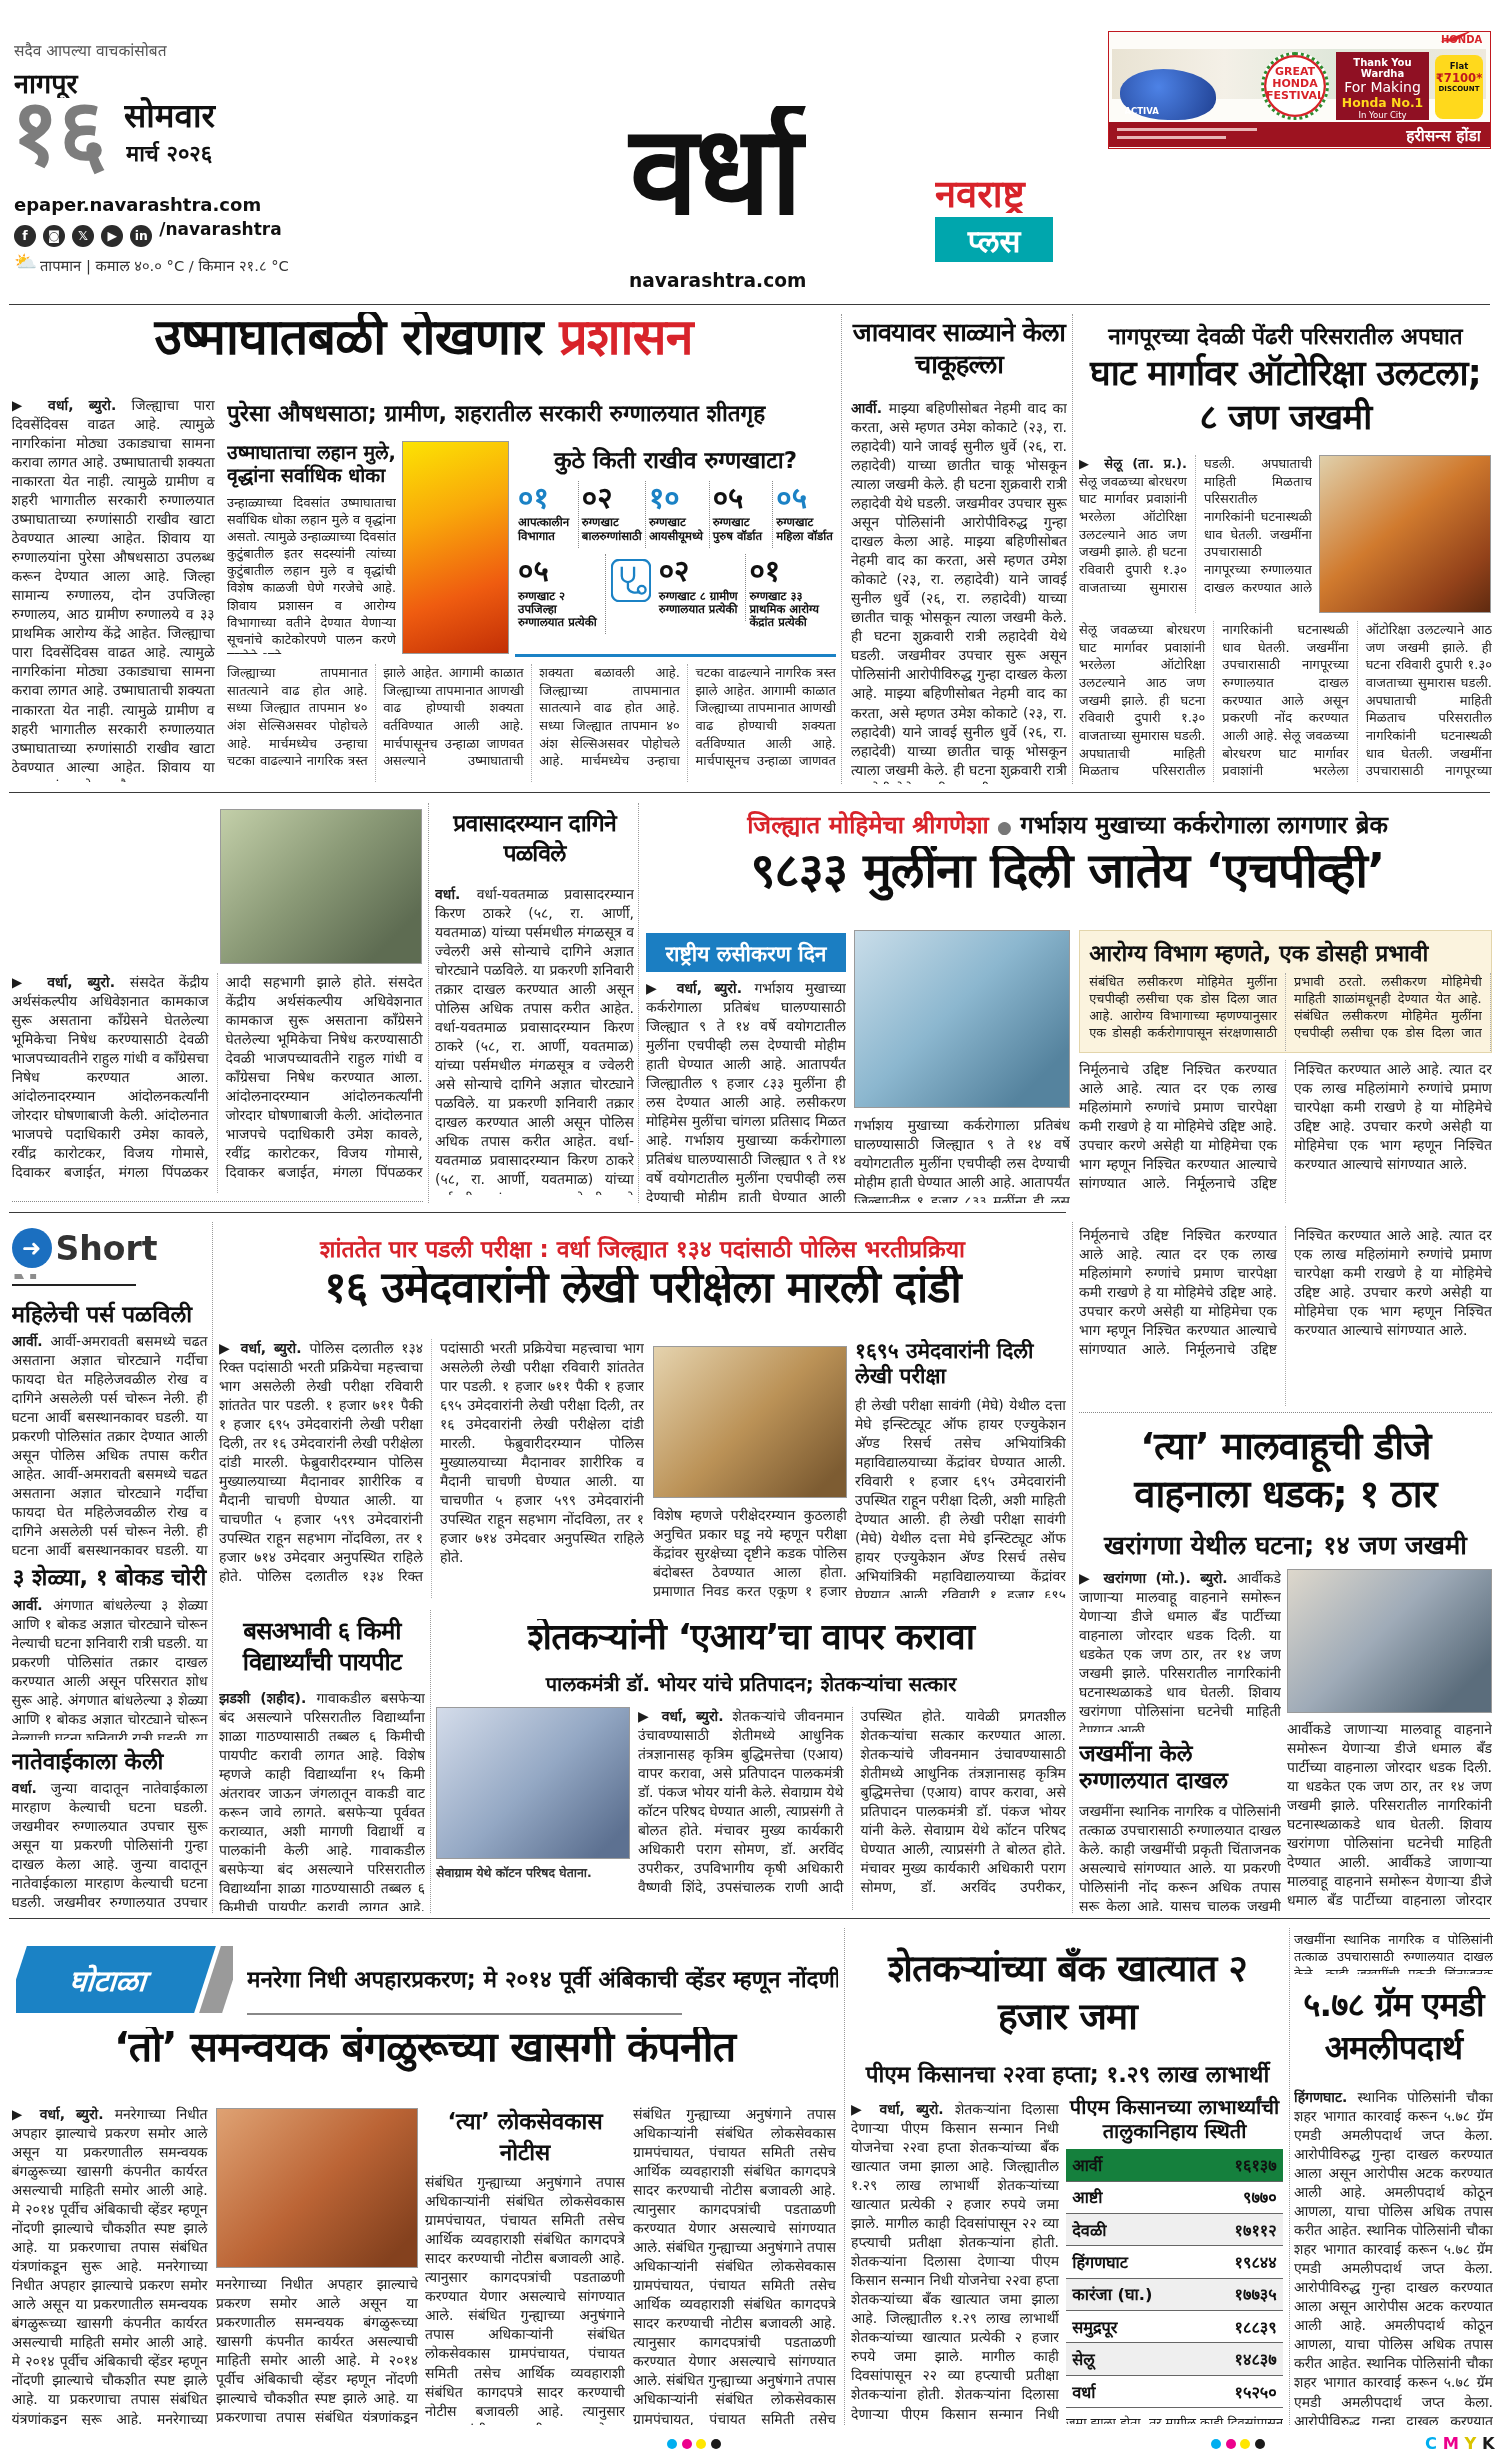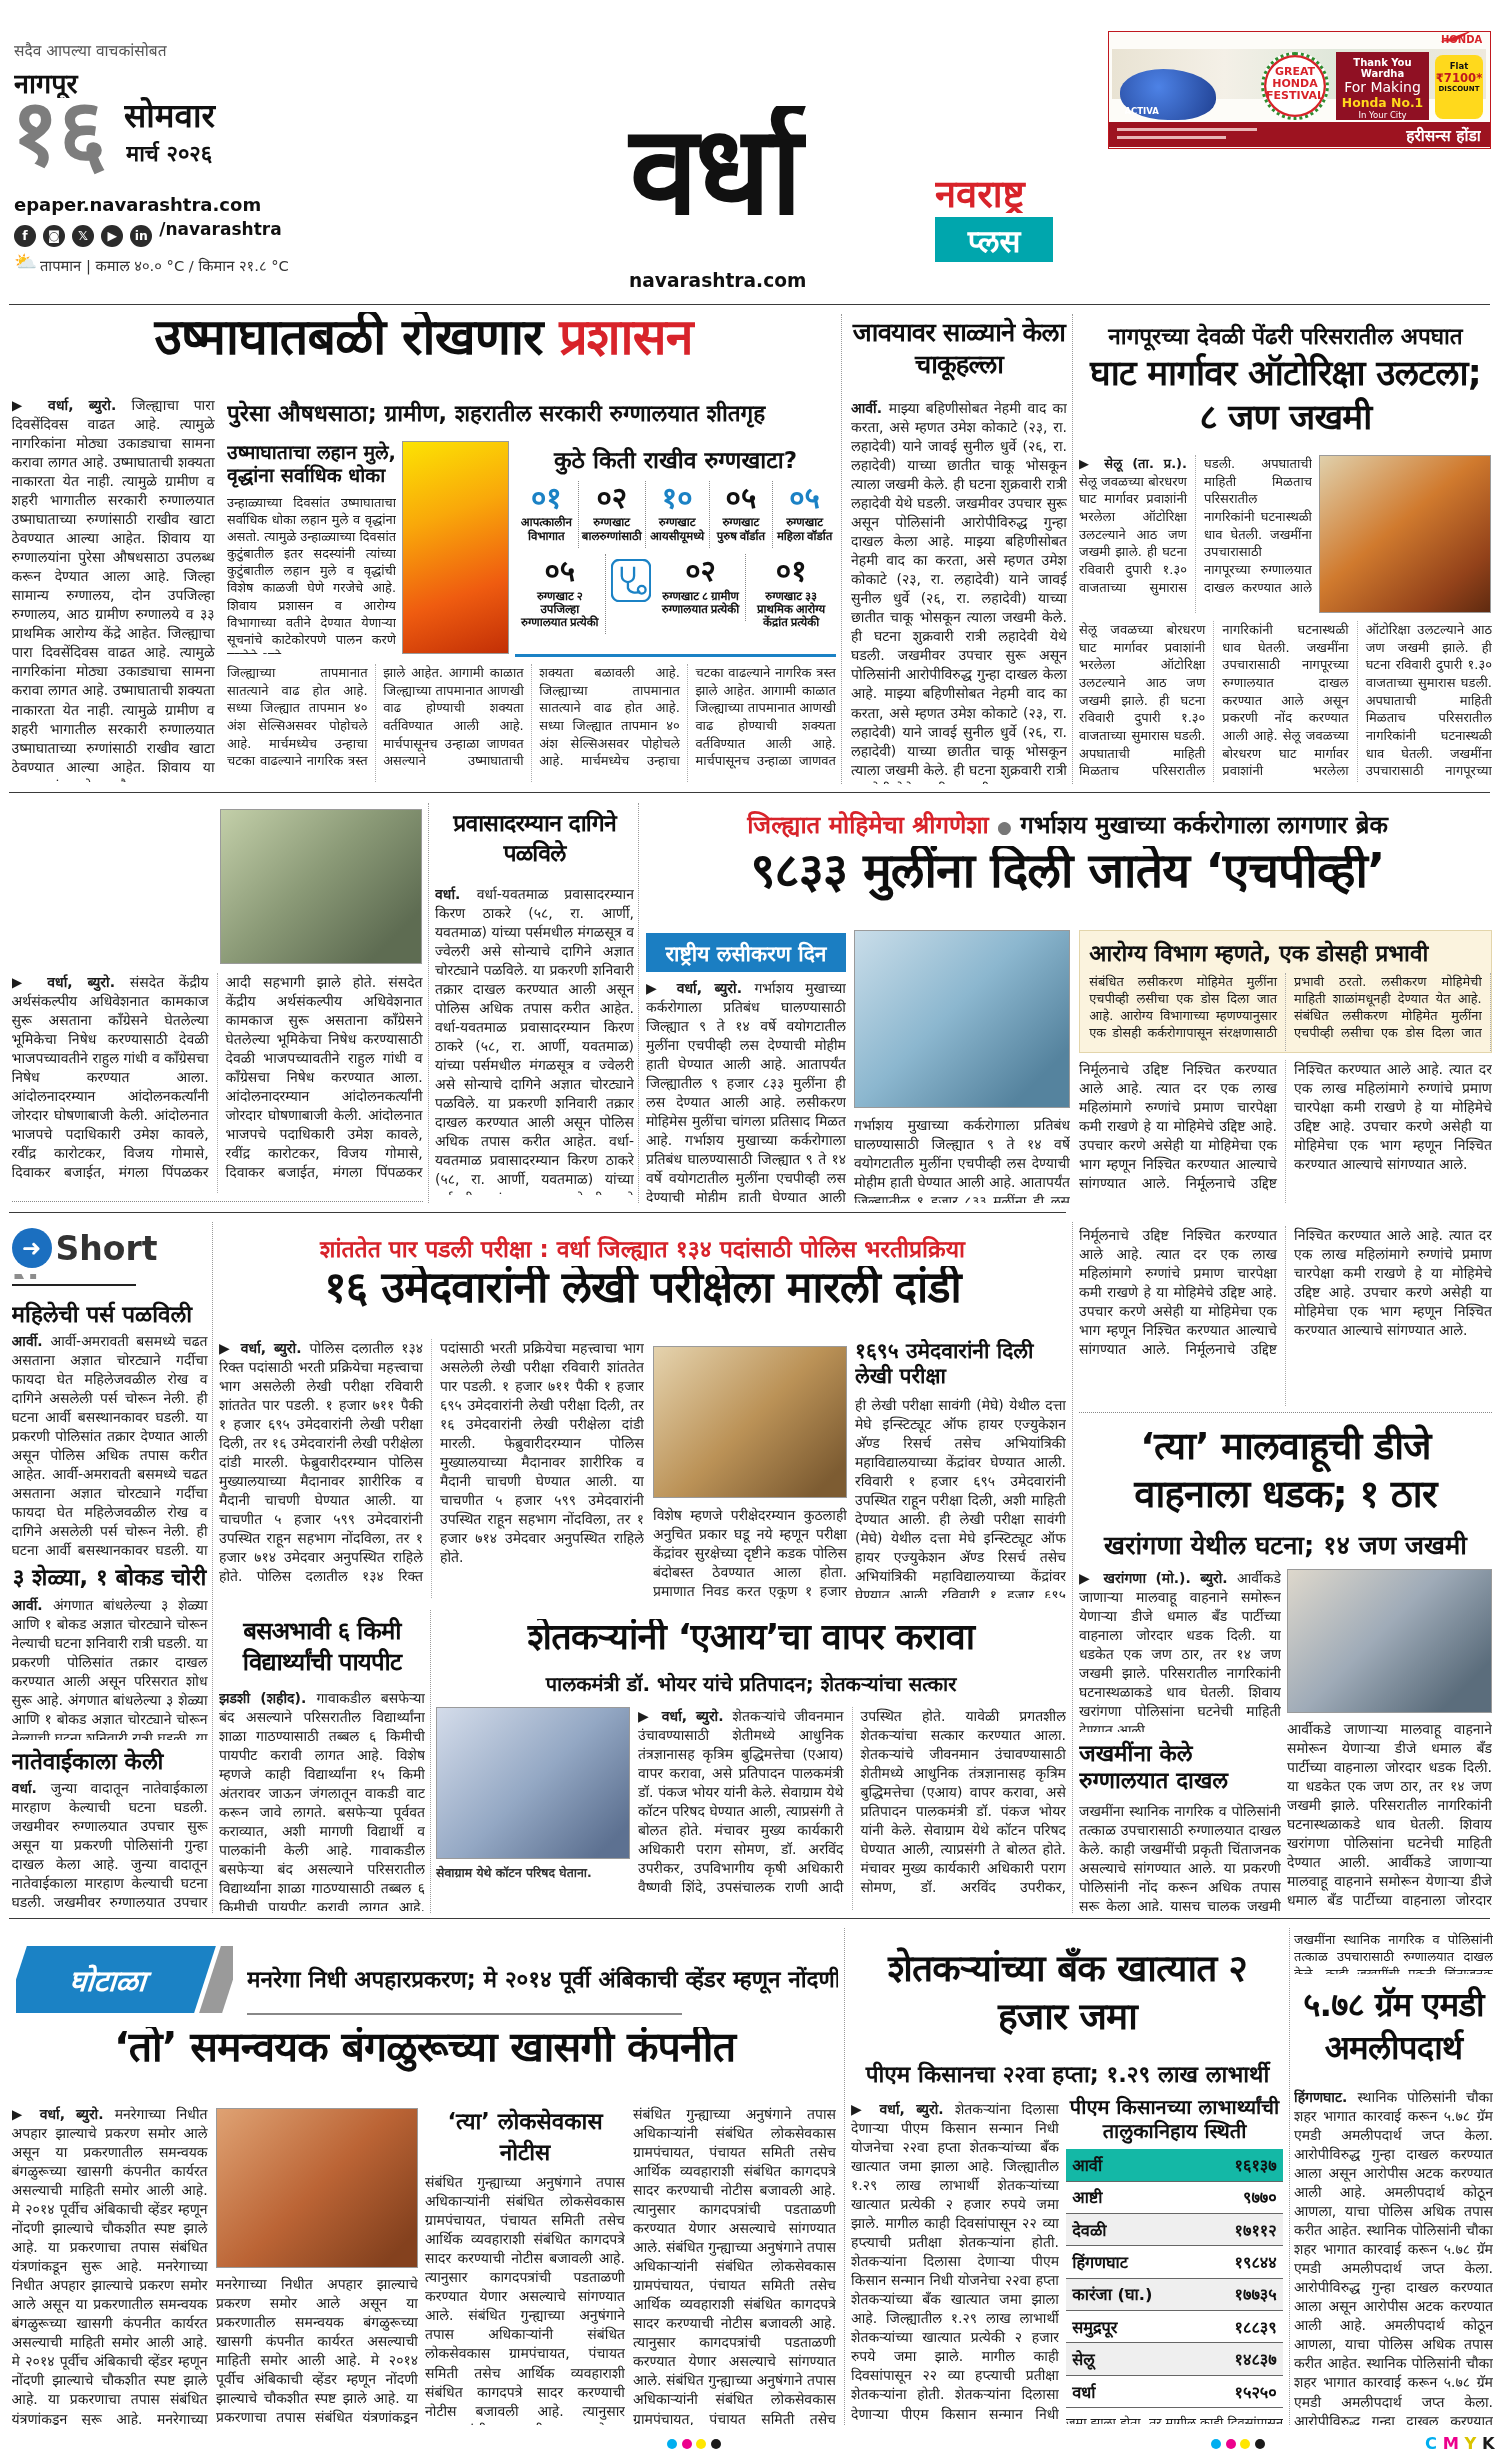--- a/index.html
+++ b/index.html
@@ -18,21 +18,21 @@
   .c3{column-count:3;column-gap:17px;column-rule:0.8px dotted #aaa;}
   .c4{column-count:4;column-gap:15.5px;column-rule:0.8px dotted #aaa;}
   .vr{border-left:0.8px dotted #999;width:0;}
   .hr{border-top:1.6px solid #3a3a3a;height:0;}
   .dotr{border-top:1.6px dotted #888;height:0;}
   .ph{border:0.8px solid #9a9a9a;}
   .soc{display:inline-block;width:22px;height:22px;border-radius:50%;background:#2b2b2b;color:#fff;
        font-size:12.4px;font-weight:700;text-align:center;line-height:22px;margin-right:3.1px;}
   .statn{font-weight:800;font-size:29.5px;line-height:1;}
   .statl{font-size:11.6px;line-height:1.15;font-weight:600;margin-top:3.1px;}
-  .scell{flex:1;text-align:center;border-right:0.8px dotted #888;padding:3.1px 3.1px 4.7px;font-family:Liberation Serif, serif;}
+  .scell{flex:1;border-right:0.8px dotted #888;padding:3.1px 3.1px 4.7px;}
   .scell:last-child{border-right:none;}
   .trow{display:flex;justify-content:space-between;border-bottom:0.8px solid #666;
         padding:4.7px 6.2px;font-size:16.3px;}
   .trow .tn{font-weight:700;} .trow .tv{font-weight:700;}
   .badge{background:#1b7ec2;color:#fff;font-weight:800;display:flex;align-items:center;justify-content:center;}
   .cream{background:#fbf3de;border:0.8px solid #e3d5ab;}
 </style>
 </head>
 <body>
 
@@ -289,21 +289,21 @@
   <div class="abs bt" style="left:633px;top:2105px;width:203px;height:320px;">संबंधित गुन्ह्याच्या अनुषंगाने तपास अधिकाऱ्यांनी संबंधित लोकसेवकास ग्रामपंचायत, पंचायत समिती तसेच आर्थिक व्यवहाराशी संबंधित कागदपत्रे सादर करण्याची नोटीस बजावली आहे. त्यानुसार कागदपत्रांची पडताळणी करण्यात येणार असल्याचे सांगण्यात आले. संबंधित गुन्ह्याच्या अनुषंगाने तपास अधिकाऱ्यांनी संबंधित लोकसेवकास ग्रामपंचायत, पंचायत समिती तसेच आर्थिक व्यवहाराशी संबंधित कागदपत्रे सादर करण्याची नोटीस बजावली आहे. त्यानुसार कागदपत्रांची पडताळणी करण्यात येणार असल्याचे सांगण्यात आले. संबंधित गुन्ह्याच्या अनुषंगाने तपास अधिकाऱ्यांनी संबंधित लोकसेवकास ग्रामपंचायत, पंचायत समिती तसेच आर्थिक व्यवहाराशी संबंधित कागदपत्रे सादर करण्याची नोटीस बजावली आहे. त्यानुसार कागदपत्रांची पडताळणी करण्यात येणार असल्याचे सांगण्यात आले.</div>
   <div class="abs vr" style="left:844px;top:1928px;height:497px;"></div>
 
   <div class="abs hl ctr" style="left:851px;top:1945px;width:433px;height:109px;font-size:37px;line-height:1.3;">शेतकऱ्यांच्या बँक खात्यात २ हजार जमा</div>
   <div class="abs kick ctr" style="left:851px;top:2058px;width:433px;height:31px;font-size:22.5px;">पीएम किसानचा २२वा हप्ता; १.२९ लाख लाभार्थी</div>
   <div class="abs bt" style="left:851px;top:2100px;width:208px;height:324px;">
     <span class="dl">▶ वर्धा, ब्युरो. </span><span>शेतकऱ्यांना दिलासा देणाऱ्या पीएम किसान सन्मान निधी योजनेचा २२वा हप्ता शेतकऱ्यांच्या बँक खात्यात जमा झाला आहे. जिल्ह्यातील १.२९ लाख लाभार्थी शेतकऱ्यांच्या खात्यात प्रत्येकी २ हजार रुपये जमा झाले. मागील काही दिवसांपासून २२ व्या हप्त्याची प्रतीक्षा शेतकऱ्यांना होती. शेतकऱ्यांना दिलासा देणाऱ्या पीएम किसान सन्मान निधी योजनेचा २२वा हप्ता शेतकऱ्यांच्या बँक खात्यात जमा झाला आहे. जिल्ह्यातील १.२९ लाख लाभार्थी शेतकऱ्यांच्या खात्यात प्रत्येकी २ हजार रुपये जमा झाले. मागील काही दिवसांपासून २२ व्या हप्त्याची प्रतीक्षा शेतकऱ्यांना होती. शेतकऱ्यांना दिलासा देणाऱ्या पीएम किसान सन्मान निधी योजनेचा २२वा हप्ता शेतकऱ्यांच्या बँक खात्यात जमा झाला आहे. जिल्ह्यातील १.२९ लाख लाभार्थी शेतकऱ्यांच्या खात्यात प्रत्येकी २ हजार रुपये जमा झाले. मागील काही दिवसांपासून २२ व्या हप्त्याची प्रतीक्षा शेतकऱ्यांना होती.</span>
   </div>
   <div class="abs" style="left:1066px;top:2095px;width:217px;height:329px;">
     <div class="ctr" style="font-size:20px;font-weight:900;line-height:1.2;margin-bottom:6.2px;">पीएम किसानच्या लाभार्थ्यांची तालुकानिहाय स्थिती</div>
-    <div class="trow" style="background:#14b8a6;">
+    <div class="trow" style="background:#15803d;">
         <span class="tn">आर्वी</span>
         <span class="tv">१६१३७</span>
       </div>
     <div class="trow">
         <span class="tn">आष्टी</span>
         <span class="tv">९७७०</span>
       </div>
     <div class="trow" style="background:#efefef;">
         <span class="tn">देवळी</span>
         <span class="tv">१७११२</span>

